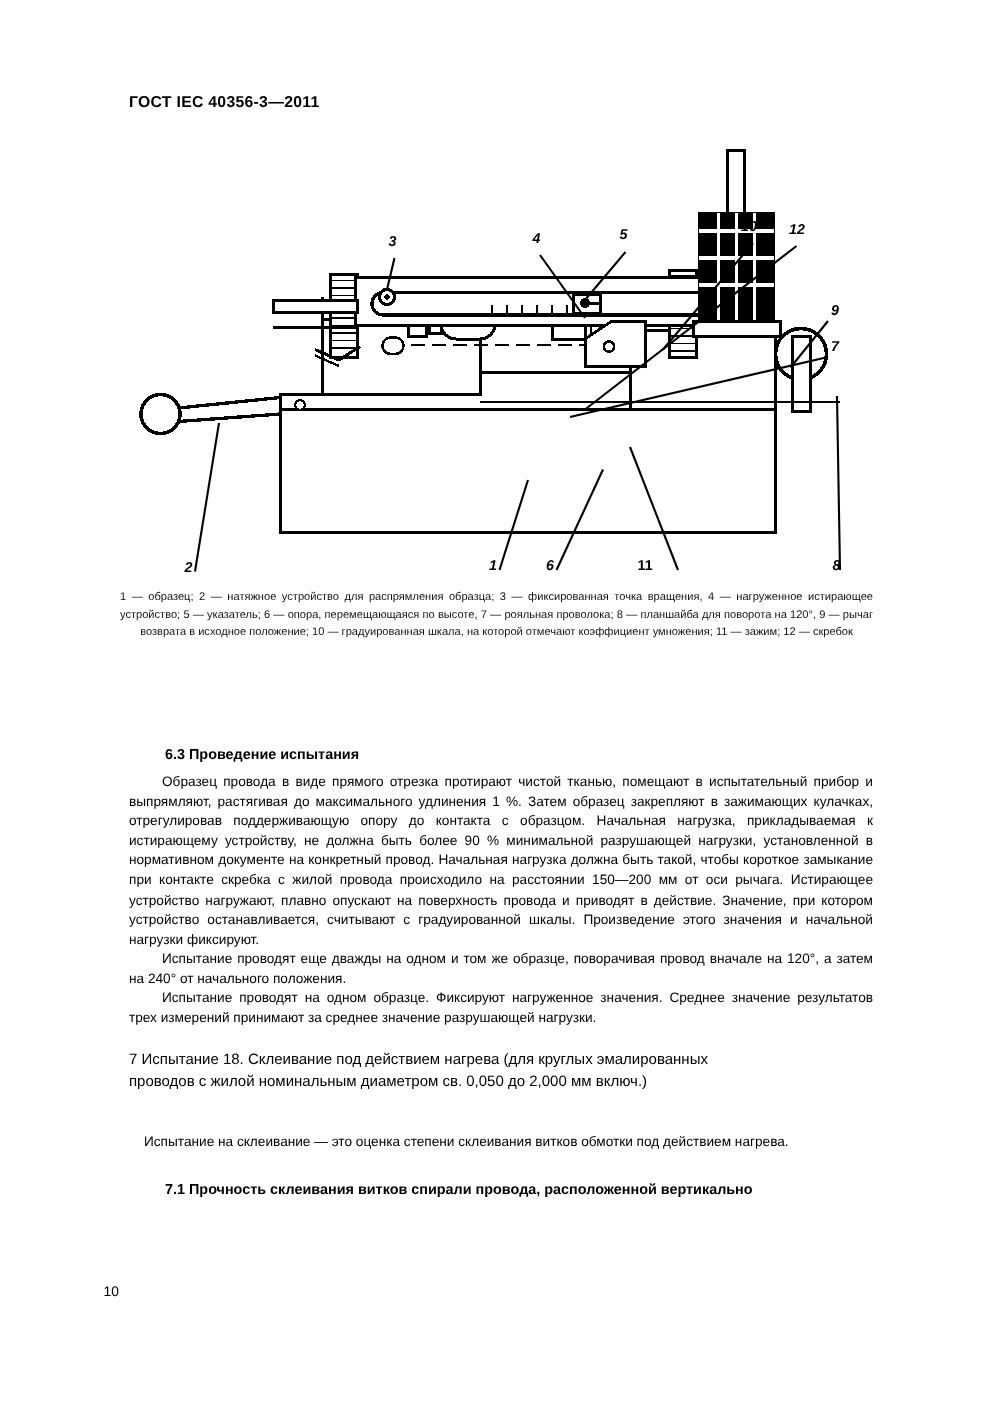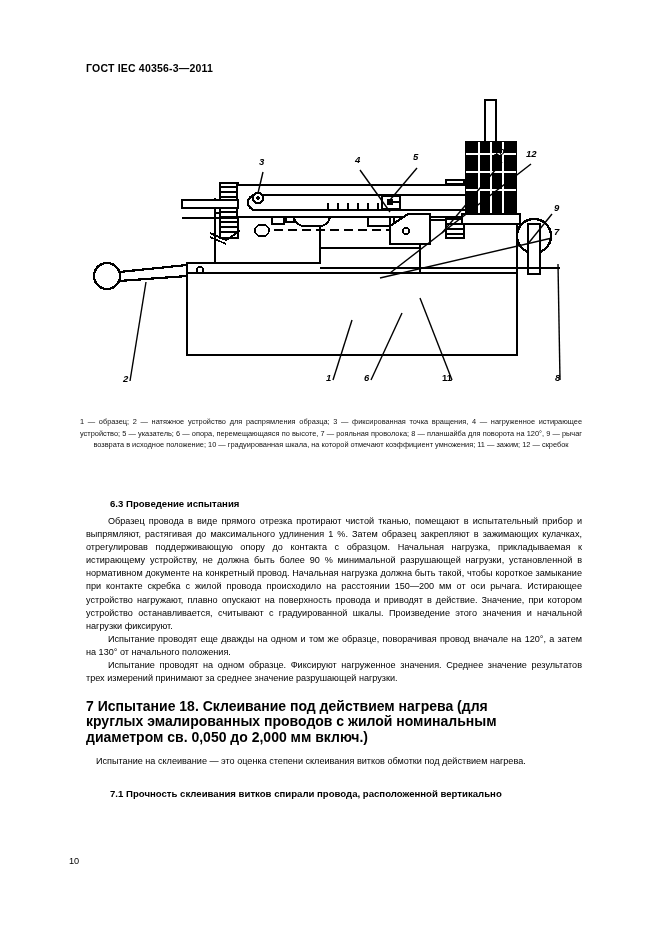--- a/index.html
+++ b/index.html
@@ -46,21 +46,20 @@
   .fig-key {
     position: absolute;
     left: 80px;
     top: 392px;
     width: 502px;
     font-size: 7.4px;
     line-height: 11.6px;
     text-align: justify;
     text-align-last: center;
     color: #111;
-    margin-top: 24px;
   }
 
   .fig-caption {
     position: absolute;
     left: 80px;
     top: 455px;
     width: 502px;
     font-size: 7.8px;
     line-height: 12px;
     text-align: center;
@@ -78,22 +77,22 @@
     position: absolute;
     font-size: 9.1px;
     line-height: 13.1px;
     text-align: justify;
     color: #000;
   }
   .para .ind { display: inline-block; width: 22px; }
 
   .h2 {
     position: absolute;
-    font-size: 14px;
-    font-weight: bold;
+    font-size: 10px;
+    font-weight: normal;
     line-height: 15.4px;
   }
 
   .folio {
     position: absolute;
     left: 69px;
     top: 856px;
     font-size: 9.2px;
   }
 </style>
@@ -238,32 +237,32 @@
     <div style="position:absolute;left:169px;top:68px;font-size:9.5px;font-weight:bold;font-style:italic;">3</div>
     <div style="position:absolute;left:265px;top:66px;font-size:9.5px;font-weight:bold;font-style:italic;">4</div>
     <div style="position:absolute;left:323px;top:63px;font-size:9.5px;font-weight:bold;font-style:italic;">5</div>
     <div style="position:absolute;left:404px;top:58px;font-size:9.5px;font-weight:bold;font-style:italic;">10</div>
     <div style="position:absolute;left:436px;top:60px;font-size:9.5px;font-weight:bold;font-style:italic;">12</div>
     <div style="position:absolute;left:464px;top:114px;font-size:9.5px;font-weight:bold;font-style:italic;">9</div>
     <div style="position:absolute;left:464px;top:138px;font-size:9.5px;font-weight:bold;font-style:italic;">7</div>
     <div style="position:absolute;left:33px;top:285px;font-size:9.5px;font-weight:bold;font-style:italic;">2</div>
     <div style="position:absolute;left:236px;top:284px;font-size:9.5px;font-weight:bold;font-style:italic;">1</div>
     <div style="position:absolute;left:274px;top:284px;font-size:9.5px;font-weight:bold;font-style:italic;">6</div>
-    <div style="position:absolute;left:352px;top:284px;font-size:9.5px;font-weight:bold;">11</div>
+    <div style="position:absolute;left:335px;top:284px;font-size:9.5px;font-weight:bold;">11</div>
     <div style="position:absolute;left:465px;top:284px;font-size:9.5px;font-weight:bold;font-style:italic;">8</div>
   </div>
 
   <div class="fig-key">1 — образец; 2 — натяжное устройство для распрямления образца; 3 — фиксированная точка вращения, 4 — нагруженное истирающее устройство; 5 — указатель; 6 — опора, перемещающаяся по высоте, 7 — рояльная проволока; 8 — планшайба для поворота на 120°, 9 — рычаг возврата в исходное положение; 10 — градуированная шкала, на которой отмечают коэффициент умножения; 11 — зажим; 12 — скребок</div>
 
 
   <div class="h3" style="left:110px; top:498px;">6.3  Проведение испытания</div>
 
   <div class="para" style="left:86px; top:515px; width:496px;"><span class="ind"></span><span>Образец провода в виде прямого отрезка протирают чистой тканью, помещают в испытательный прибор и выпрямляют, растягивая до максимального удлинения 1 %. Затем образец закрепляют в зажимающих кулачках, отрегулировав поддерживающую опору до контакта с образцом. Начальная нагрузка, прикладываемая к истирающему устройству, не должна быть более 90 % минимальной разрушающей нагрузки, установленной в нормативном документе на конкретный провод. Начальная нагрузка должна быть такой, чтобы короткое замыкание при контакте скребка с жилой провода происходило на расстоянии 150—200 мм от оси рычага. Истирающее устройство нагружают, плавно опускают на поверхность провода и приводят в действие. Значение, при котором устройство останавливается, считывают с градуированной шкалы. Произведение этого значения и начальной нагрузки фиксируют.</span></div>
 
-  <div class="para" style="left:86px; top:633px; width:496px;"><span class="ind"></span><span>Испытание проводят еще дважды на одном и том же образце, поворачивая провод вначале на 120°, а затем на 130° от начального положения.</span></div>
+  <div class="para" style="left:86px; top:633px; width:496px;"><span class="ind"></span><span>Испытание проводят еще дважды на одном и том же образце, поворачивая провод вначале на 120°, а затем на 240° от начального положения.</span></div>
 
   <div class="para" style="left:86px; top:659px; width:496px; text-align:justify;"><span class="ind"></span><span>Испытание проводят на одном образце. Фиксируют нагруженное значения. Среднее значение результатов трех измерений принимают за среднее значение разрушающей нагрузки.</span></div>
 
   <div class="h2" style="left:86px; top:699px; width:430px;">7  Испытание  18.  Склеивание под действием нагрева (для круглых эмалированных проводов с жилой номинальным диаметром св. 0,050 до 2,000 мм включ.)</div>
 
   <div class="para" style="left:74px; top:755px; width:496px;"><span class="ind"></span><span>Испытание на склеивание — это оценка степени склеивания витков обмотки под действием нагрева.</span></div>
 
   <div class="h3" style="left:110px; top:788px;">7.1  Прочность склеивания витков спирали провода, расположенной вертикально</div>
 
 

